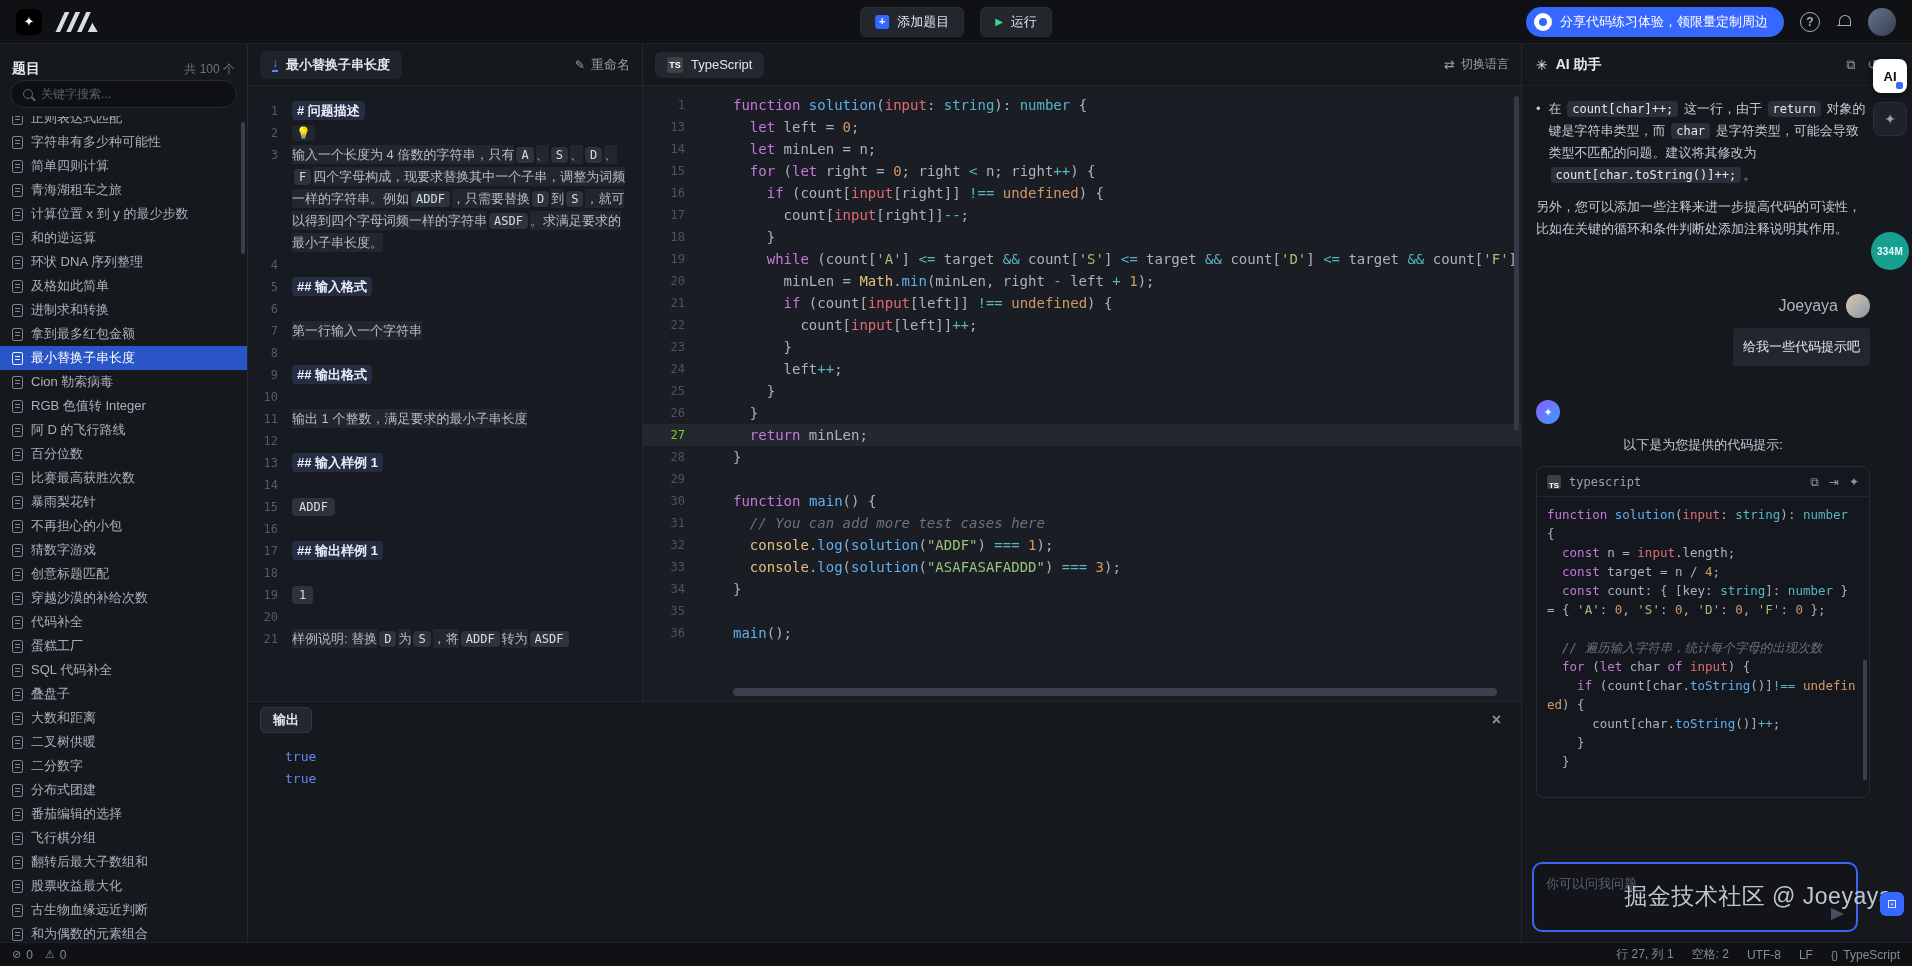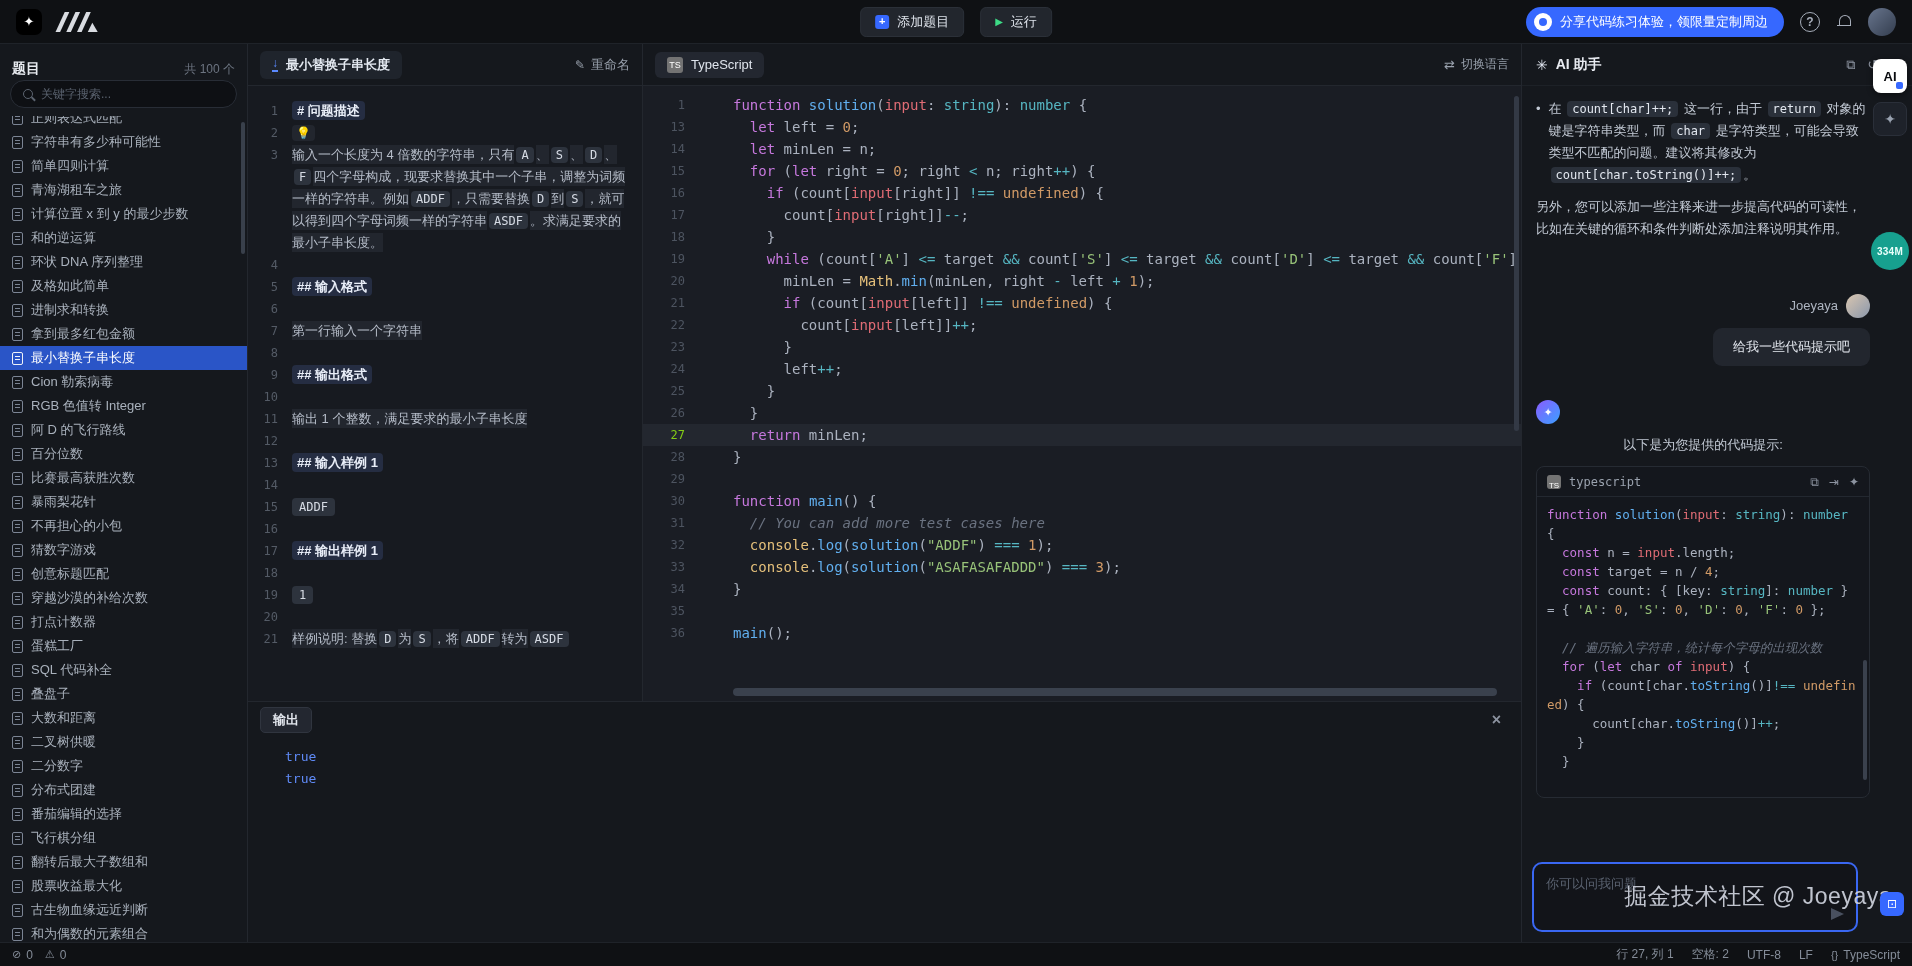--- a/index.html
+++ b/index.html
@@ -84,22 +84,22 @@
   .seg-ic{font-family:"DejaVu Sans Mono",monospace;font-size:12px;background:#2d333d;color:#d6dbe4;
     border-radius:4px;padding:1px 5px;margin:0 2px;}
   .seg-cd{font-family:"DejaVu Sans Mono",monospace;font-size:12px;background:#2d333d;color:#d6dbe4;
     border-radius:4px;padding:2px 7px;}
   .seg-em{background:#22262e;padding:1px 4px;border-radius:4px;font-size:12px;}
 
   
   .editor-panel{flex:1;display:flex;flex-direction:column;background:#1a1d24;min-width:0;}
   .ed-head{height:42px;flex:none;display:flex;align-items:center;padding:0 12px;border-bottom:1px solid #23272e;background:#15181d;gap:10px;}
   .ed-tab{display:flex;align-items:center;gap:8px;background:#232730;border-radius:6px;padding:5px 12px;color:#dfe4ec;font-size:13px;}
-  .ts-badge{width:16px;height:16px;background:#737373;color:#fff;border-radius:3px;font-size:9px;
-    font-weight:400;display:grid;place-items:center;flex:none;}
+  .ts-badge{width:16px;height:16px;background:#404040;color:#fff;border-radius:3px;font-size:9px;
+    font-weight:700;display:grid;place-items:center;flex:none;}
   .ts-badge.small{width:14px;height:14px;font-size:8px;}
   .switch-lang{margin-left:auto;background:none;border:none;color:#99a1ad;font-size:12px;display:flex;gap:6px;align-items:center;}
   .ic-swap{font-size:13px;}
   .ed-body{flex:1;position:relative;overflow:hidden;padding-top:8px;}
   .ed-line{display:flex;height:22px;font-family:"DejaVu Sans Mono",monospace;font-size:14px;line-height:22px;white-space:pre;}
   .ed-num{width:62px;flex:none;text-align:right;padding-right:20px;color:#4d5460;font-size:12px;}
   .ed-code{flex:1;color:#abb2bf;overflow:hidden;padding-left:28px;}
   .ed-line.cur{background:#23272f;}
   .ed-line.cur .ed-num{color:#84cc16;}
   .tk-k{color:#c678dd}.tk-f{color:#61afef}.tk-v{color:#abb2bf}.tk-p{color:#e06c75}
@@ -123,24 +123,24 @@
   .ai-spark{color:#dfe4ee;font-size:14px;}
   .ai-title{font-weight:700;color:#e8ebf1;font-size:14px;}
   .ai-head-icons{margin-left:auto;display:flex;gap:12px;color:#8c93a0;font-size:13px;}
   .ai-head-icons span{cursor:pointer;}
   .ai-body{flex:1;overflow:hidden;padding:12px 42px 0 14px;font-size:13px;color:#c3cad5;line-height:22px;}
   .ai-bullet{display:flex;gap:8px;}
   .dot{color:#c3cad5;flex:none;}
   .chip{font-family:"DejaVu Sans Mono",monospace;font-size:12px;background:#2a303a;color:#e2e7ef;
     border-radius:4px;padding:1px 5px;margin:0 2px;}
   .ai-para{margin:10px 0 0 0;}
-  .user-row{margin-top:54px;display:flex;justify-content:flex-end;align-items:center;gap:8px;color:#aeb5c1;font-size:13px;}
+  .user-row{margin-top:54px;display:flex;justify-content:flex-end;align-items:center;gap:8px;color:#aeb5c1;font-size:16px;}
   .user-avatar2{width:24px;height:24px;border-radius:50%;background:linear-gradient(135deg,#d9c6b0,#8a97ab);flex:none;}
   .user-bubble-row{display:flex;justify-content:flex-end;margin-top:10px;}
-  .user-bubble{background:#22262e;border-radius:9px;padding:8px 20px;color:#e4e8ef;font-size:13px;max-width:85%;}
+  .user-bubble{background:#22262e;border-radius:2px;padding:8px 10px;color:#e4e8ef;font-size:13px;max-width:85%;}
   .ai2-row{margin-top:34px;}
   .ai-avatar{width:24px;height:24px;border-radius:50%;background:linear-gradient(135deg,#8a5cff,#3aa0ff);
     display:grid;place-items:center;color:#fff;font-size:11px;}
   .ai-intro{margin:10px 0 0 0;text-align:center;}
   .ai-codeblock{margin-top:10px;background:#14171d;border:1px solid #262b33;border-radius:8px;
     height:332px;overflow:hidden;position:relative;}
   .acb-head{height:30px;display:flex;align-items:center;gap:8px;padding:0 10px;border-bottom:1px solid #232830;}
   .acb-lang{font-size:12px;color:#9aa2ae;font-family:"DejaVu Sans Mono",monospace;}
   .acb-icons{margin-left:auto;display:flex;gap:10px;color:#8c93a0;font-size:12px;}
   .acb-icons span{cursor:pointer;}
@@ -305,21 +305,21 @@
           <div class="sb-item">
             <span class="icon-doc"></span>
             <span class="sb-label">创意标题匹配</span>
           </div>
           <div class="sb-item">
             <span class="icon-doc"></span>
             <span class="sb-label">穿越沙漠的补给次数</span>
           </div>
           <div class="sb-item">
             <span class="icon-doc"></span>
-            <span class="sb-label">打点计数器</span>
+            <span class="sb-label">代码补全</span>
           </div>
           <div class="sb-item">
             <span class="icon-doc"></span>
             <span class="sb-label">蛋糕工厂</span>
           </div>
           <div class="sb-item">
             <span class="icon-doc"></span>
             <span class="sb-label">SQL 代码补全</span>
           </div>
           <div class="sb-item">

